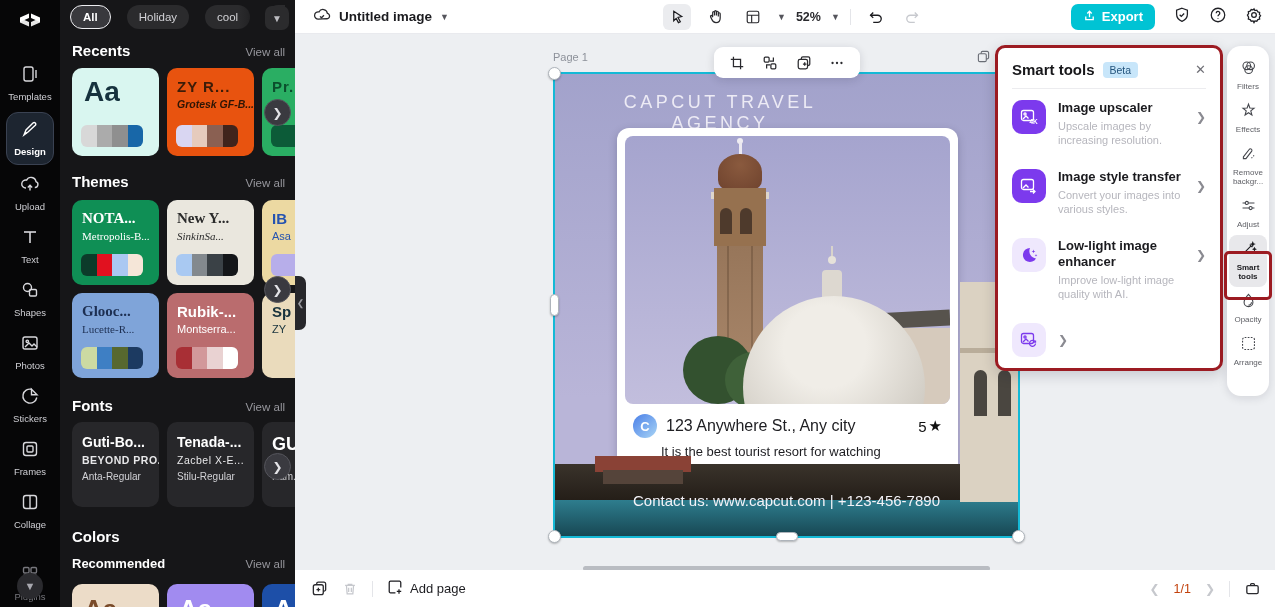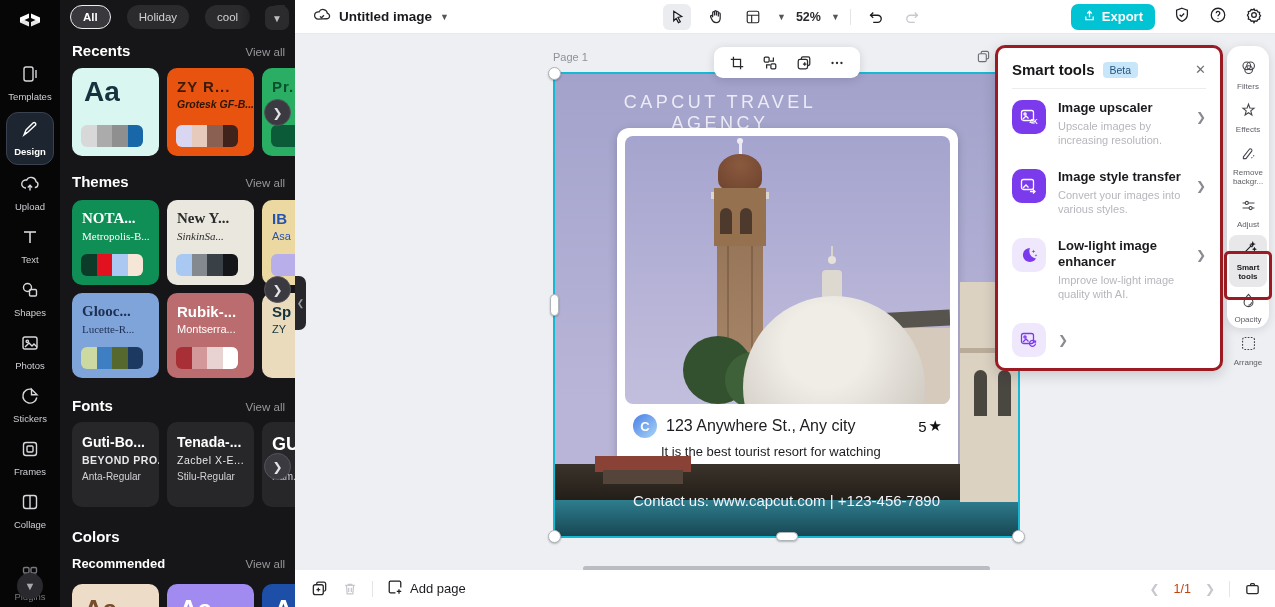--- a/index.html
+++ b/index.html
@@ -122,21 +122,21 @@
   .sp-item { display:flex; align-items:flex-start; gap:12px; padding:11px 14px; cursor:pointer; }
   .sp-ico { flex:0 0 34px; height:34px; border-radius:10px; display:flex; align-items:center; justify-content:center; }
   .sp-ico.solid { background:#7c3aed; color:#fff; }
   .sp-ico.lite { background:#efe8fd; color:#7c3aed; }
   .sp-txt { flex:1; }
   .sp-t { font-size:13px; font-weight:bold; color:#1a1a1e; line-height:16px; }
   .sp-d { font-size:11px; color:#b6b6bd; line-height:14px; margin-top:3px; }
   .sp-chev { color:#8a8a91; font-size:12px; margin-top:10px; }
 
   
-  .rsidebar { position:absolute; left:1227px; top:46px; width:42px; height:282px; background:#fff; border-radius:14px; box-shadow:0 2px 10px rgba(20,20,40,.12); display:flex; flex-direction:column; align-items:center; padding-top:8px; z-index:6; }
+  .rsidebar { position:absolute; left:1227px; top:46px; width:42px; height:350px; background:#fff; border-radius:14px; box-shadow:0 2px 10px rgba(20,20,40,.12); display:flex; flex-direction:column; align-items:center; padding-top:8px; z-index:6; }
   .rs-item { width:38px; padding:5px 0 6px; display:flex; flex-direction:column; align-items:center; gap:2px; cursor:pointer; border-radius:8px; }
   .rs-item .lbl { font-size:8px; color:#5f6066; text-align:center; line-height:9px; }
   .rs-item.sel { background:#e8e8eb; }
   .rs-item.sel .lbl { color:#1b1b1f; font-weight:bold; }
   .rs-red-frame { position:absolute; left:1224px; top:251px; width:48px; height:49px; border:3px solid #9c1b22; border-radius:5px; pointer-events:none; z-index:7; }
 
   
   .bottombar { position:absolute; left:295px; top:570px; width:980px; height:37px; background:#fff; display:flex; align-items:center; }
   .bb-left { display:flex; align-items:center; gap:14px; margin-left:16px; }
   .bb-ico { display:flex; align-items:center; justify-content:center; cursor:pointer; color:#2a2a2e; }

